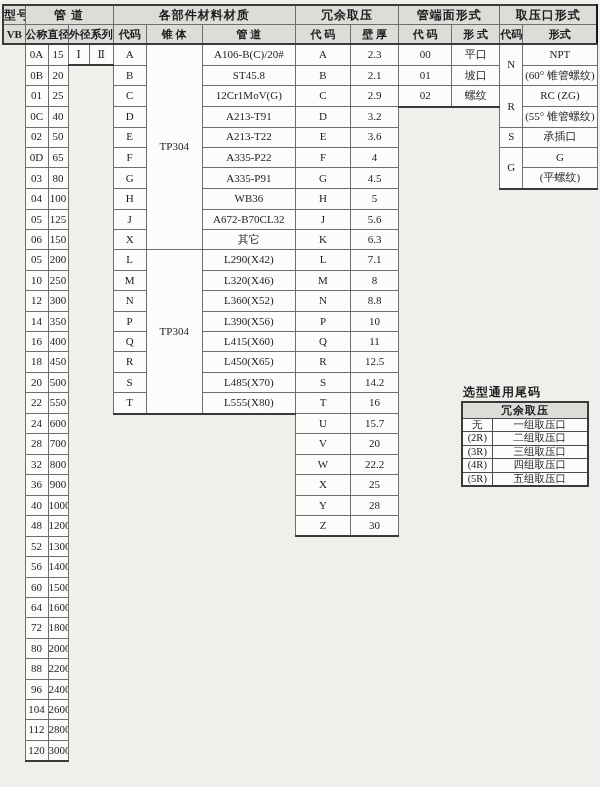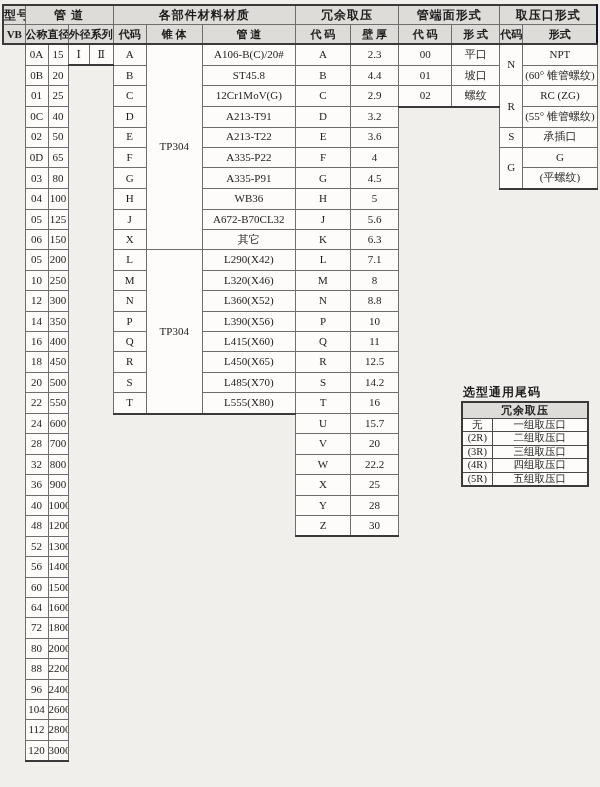--- a/index.html
+++ b/index.html
@@ -107,21 +107,21 @@
         </tr>
         <tr>
           <td class="v"></td>
           <td class="c">0B</td>
           <td class="c">20</td>
           <td class="v"></td>
           <td class="v"></td>
           <td class="c">B</td>
           <td class="c">ST45.8</td>
           <td class="c">B</td>
-          <td class="c">4.4</td>
+          <td class="c">2.1</td>
           <td class="c">01</td>
           <td class="c">坡口</td>
           <td class="c">(60° 锥管螺纹)</td>
         </tr>
         <tr>
           <td class="v"></td>
           <td class="c">01</td>
           <td class="c">25</td>
           <td class="v"></td>
           <td class="v"></td>

